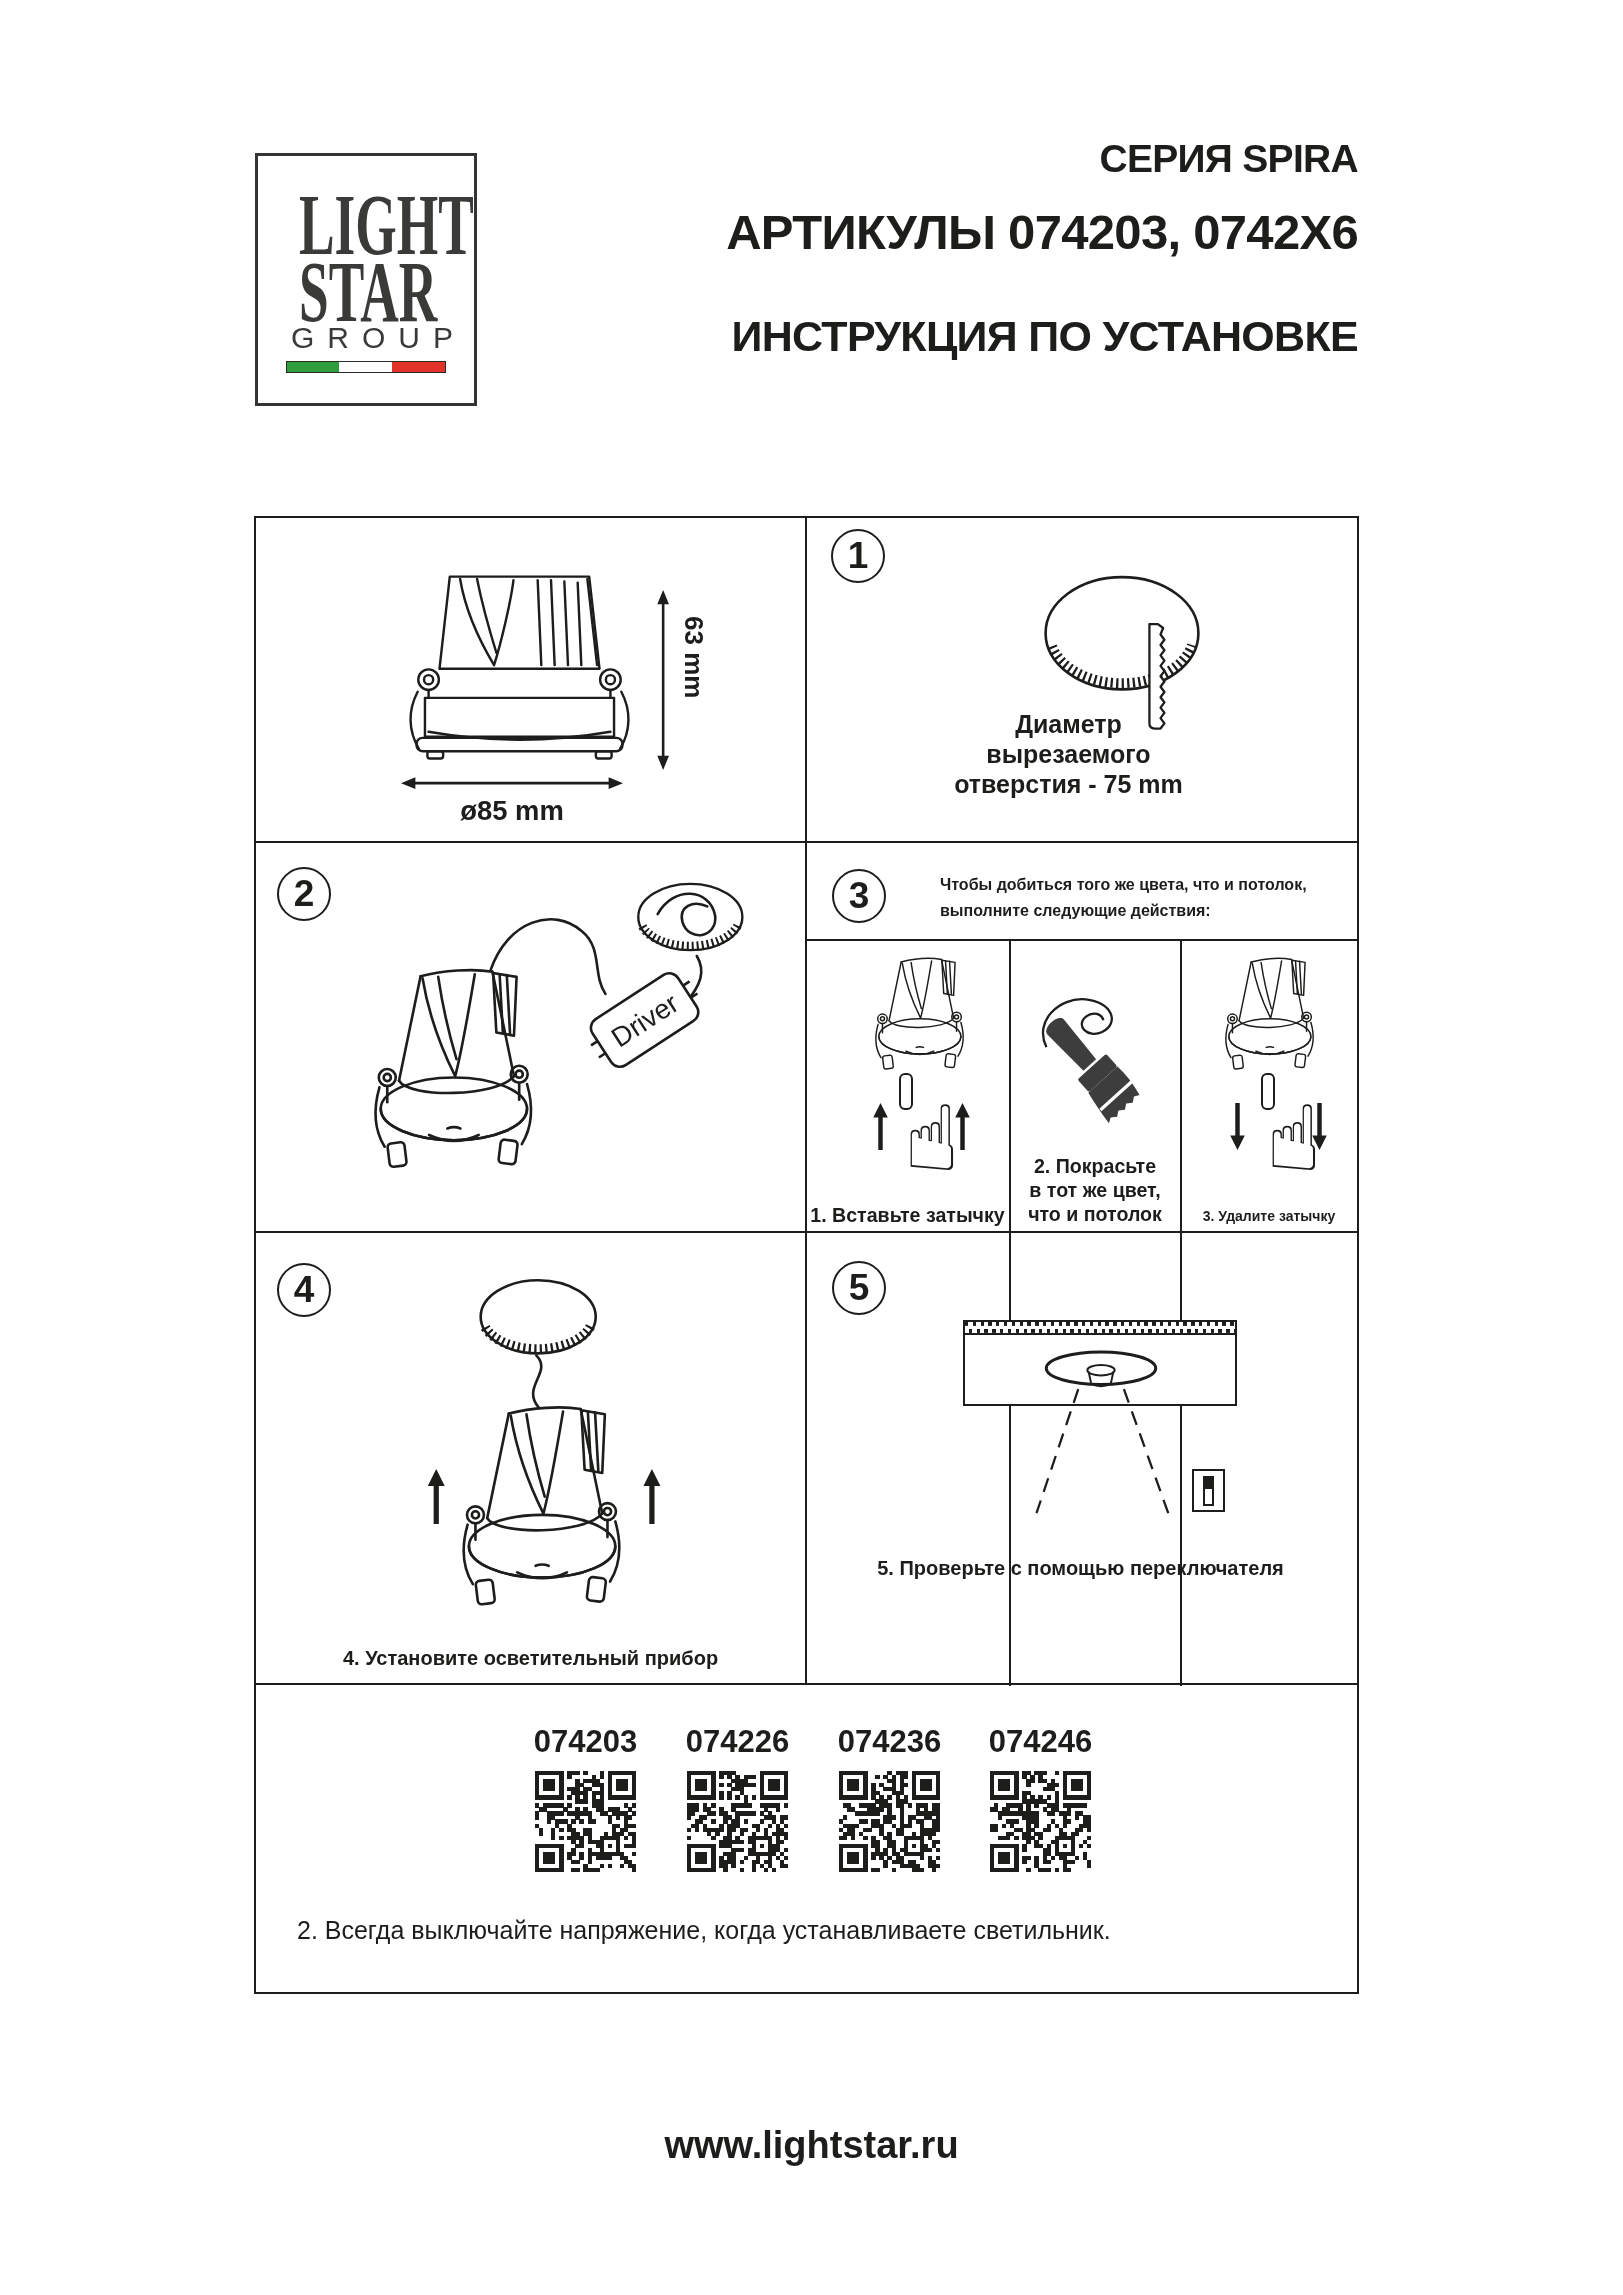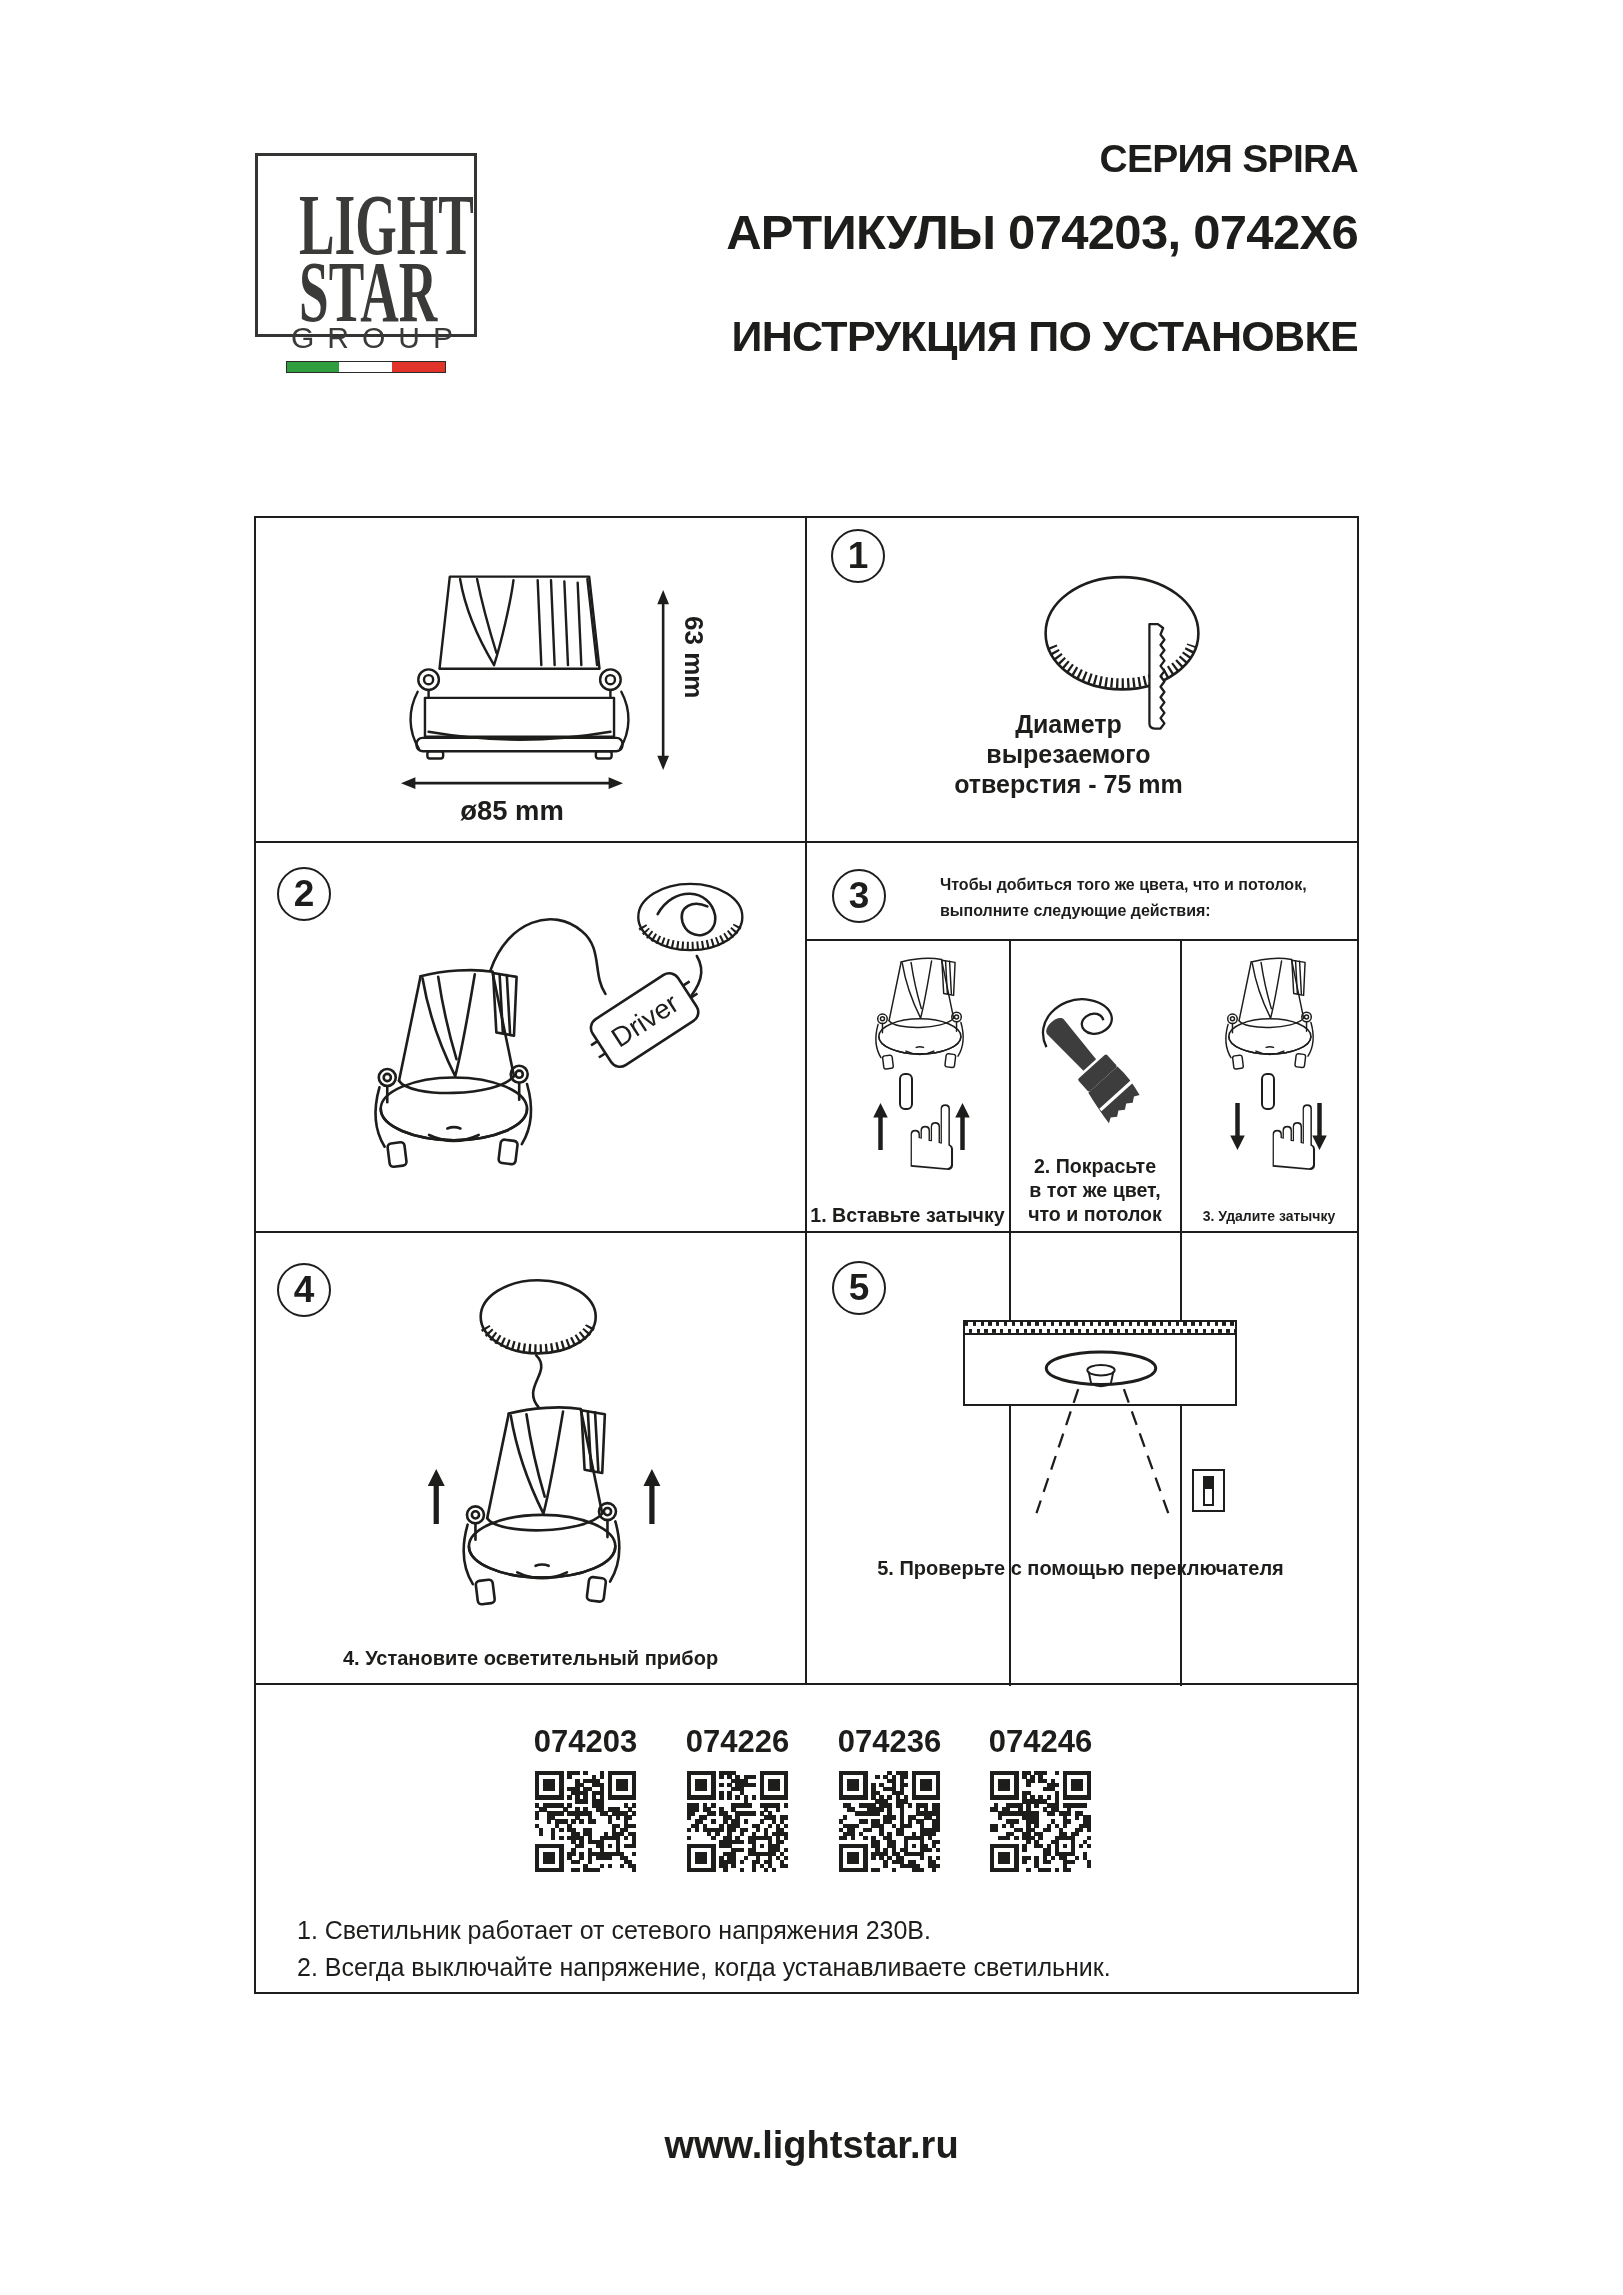--- a/index.html
+++ b/index.html
@@ -5,21 +5,21 @@
   :root{ --ink:#1d1d1b; }
   html,body{margin:0;padding:0;background:#eee;}
   .page{position:relative;width:1623px;height:2295px;background:#fff;overflow:hidden;
         font-family:"Liberation Sans",sans-serif;color:var(--ink);}
   .abs{position:absolute;}
   .bold{font-weight:700;}
   svg{display:block;overflow:visible;}
   .line{position:absolute;background:var(--ink);}
 
   
-  .logo-box{left:255px;top:153px;width:222px;height:184px;border:3.9px solid #343432;box-sizing:border-box;}
+  .logo-box{left:255px;top:153px;width:222px;height:253px;border:3.9px solid #343432;box-sizing:border-box;}
   .logo-word{position:absolute;left:0;right:0;text-align:center;font-family:"Liberation Serif",serif;
              font-weight:700;color:#3a3a38;font-size:86px;line-height:1;transform:scaleX(.62);}
   .logo-group{position:absolute;left:12px;right:0;top:165px;display:flex;justify-content:center;
               font-size:30px;color:#3a3a38;}
   .logo-group span{letter-spacing:13px;margin-right:-13px;}
   .flag{position:absolute;top:205px;left:50%;transform:translateX(-50%);width:158px;height:9.8px;
         border:1.3px solid #2a2a28;display:flex;}
   .flag i{display:block;height:100%;}
 
   
@@ -1545,21 +1545,20 @@
           <rect x="9" y="24" width="1.06" height="1.06" fill="#1d1d1b"></rect>
           <rect x="12" y="24" width="1.06" height="1.06" fill="#1d1d1b"></rect>
           <rect x="13" y="24" width="1.06" height="1.06" fill="#1d1d1b"></rect>
           <rect x="14" y="24" width="1.06" height="1.06" fill="#1d1d1b"></rect>
           <rect x="16" y="24" width="1.06" height="1.06" fill="#1d1d1b"></rect>
           <rect x="18" y="24" width="1.06" height="1.06" fill="#1d1d1b"></rect>
           <rect x="19" y="24" width="1.06" height="1.06" fill="#1d1d1b"></rect>
         </svg>
 
       <div class="abs note" style="left:41px;top:1394px">
-        <div>1. Светильник работает от сетевого напряжения 230В.</div>
         <div>2. Всегда выключайте напряжение, когда устанавливаете светильник.</div>
       </div>
     </div>
   </div>
 
   <div class="site" style="top:2124px">www.lightstar.ru</div>
 </div>
 
 
 </body></html>

